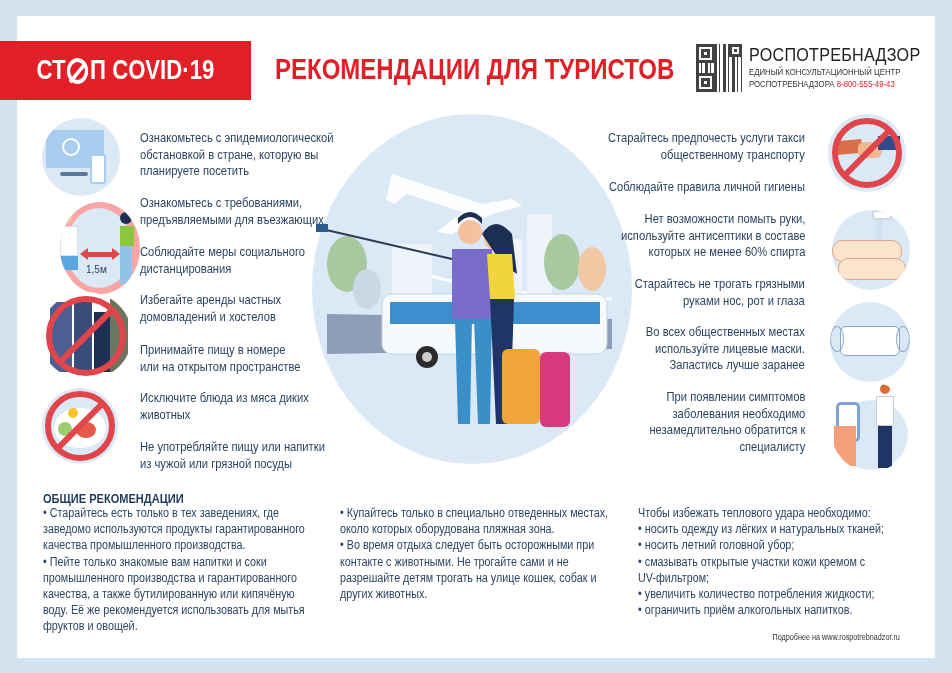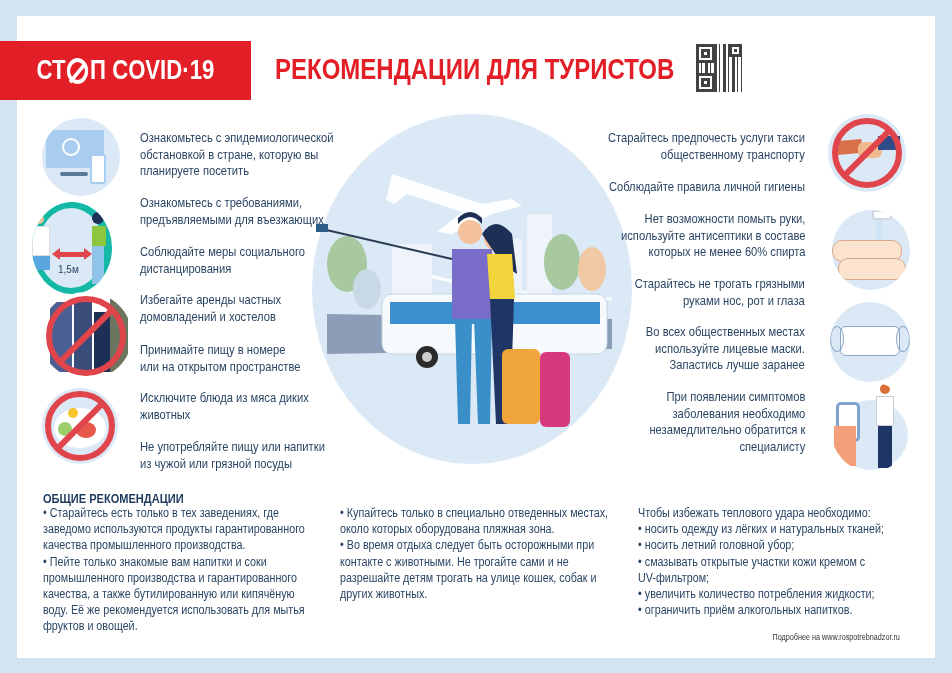--- a/index.html
+++ b/index.html
@@ -53,20 +53,25 @@
     <span>П COVID·19</span>
   </span>
 </div>
 
 <div class="main-title">РЕКОМЕНДАЦИИ ДЛЯ ТУРИСТОВ</div>
 
 <div class="org">
   <div class="qr">
       <div class="qr-tr"></div>
     </div>
+  <div>
+    <div class="org-name">РОСПОТРЕБНАДЗОР</div>
+    <div class="org-sub">ЕДИНЫЙ КОНСУЛЬТАЦИОННЫЙ ЦЕНТР</div>
+    <div class="org-sub"><span>РОСПОТРЕБНАДЗОРА</span>&nbsp;<span class="org-phone">8-800-555-49-43</span></div>
+  </div>
 </div>
 
 <div class="circle-bg big-circle"></div>
 <svg class="scene" viewBox="0 0 320 350">
 
   <g fill="#ffffff" opacity="0.95">
     <path d="M80 60 L170 90 L200 85 L210 92 L180 100 L140 120 L125 118 L150 98 L95 80 L82 90 L74 86 Z"></path>
   </g>
   <path d="M80 150 Q160 180 300 185" stroke="#fff" stroke-width="3" fill="none" opacity="0.9"></path>
 
@@ -102,21 +107,21 @@
   <rect x="190" y="235" width="38" height="75" rx="6" fill="#f0a53a"></rect>
   <rect x="228" y="238" width="30" height="75" rx="6" fill="#d63a7c"></rect>
 </svg>
 
 <div class="icon-circle" style="left:42px;top:118px;width:78px;height:78px;">
   <div style="position:absolute;left:4px;top:12px;width:58px;height:38px;background:#a9cdee;"></div>
   <div style="position:absolute;left:20px;top:20px;width:18px;height:18px;border:2px solid #fff;border-radius:50%;"></div>
   <div style="position:absolute;left:48px;top:36px;width:16px;height:30px;background:#fff;border:2px solid #a9cdee;border-radius:3px;"></div>
   <div style="position:absolute;left:18px;top:54px;width:28px;height:4px;background:#5b7a9b;border-radius:3px;"></div>
 </div>
-<div class="icon-circle" style="left:32px;top:202px;width:80px;height:92px;background:#14b8a6;">
+<div class="icon-circle" style="left:60px;top:202px;width:80px;height:92px;background:#fca5a5;">
   <div style="position:absolute;left:6px;top:6px;width:66px;height:80px;border-radius:50%;background:#dbe9f6;"></div>
   <div style="position:absolute;left:2px;top:12px;width:10px;height:10px;border-radius:50%;background:#f4c19c;"></div>
   <div style="position:absolute;left:0;top:24px;width:18px;height:30px;background:#fff;border:1px solid #ddd;"></div>
   <div style="position:absolute;left:0;top:54px;width:18px;height:14px;background:#5aa7e0;"></div>
   <div style="position:absolute;left:60px;top:10px;width:12px;height:12px;border-radius:50%;background:#1e2f55;"></div>
   <div style="position:absolute;left:60px;top:24px;width:14px;height:20px;background:#8cc63f;"></div>
   <div style="position:absolute;left:60px;top:44px;width:12px;height:38px;background:#8fc4e8;"></div>
   <div style="position:absolute;left:24px;top:50px;width:30px;height:5px;background:#e0454c;"></div>
   <div style="position:absolute;left:20px;top:46px;width:0;height:0;border-top:6px solid transparent;border-bottom:6px solid transparent;border-right:8px solid #e0454c;"></div>
   <div style="position:absolute;left:52px;top:46px;width:0;height:0;border-top:6px solid transparent;border-bottom:6px solid transparent;border-left:8px solid #e0454c;"></div>

